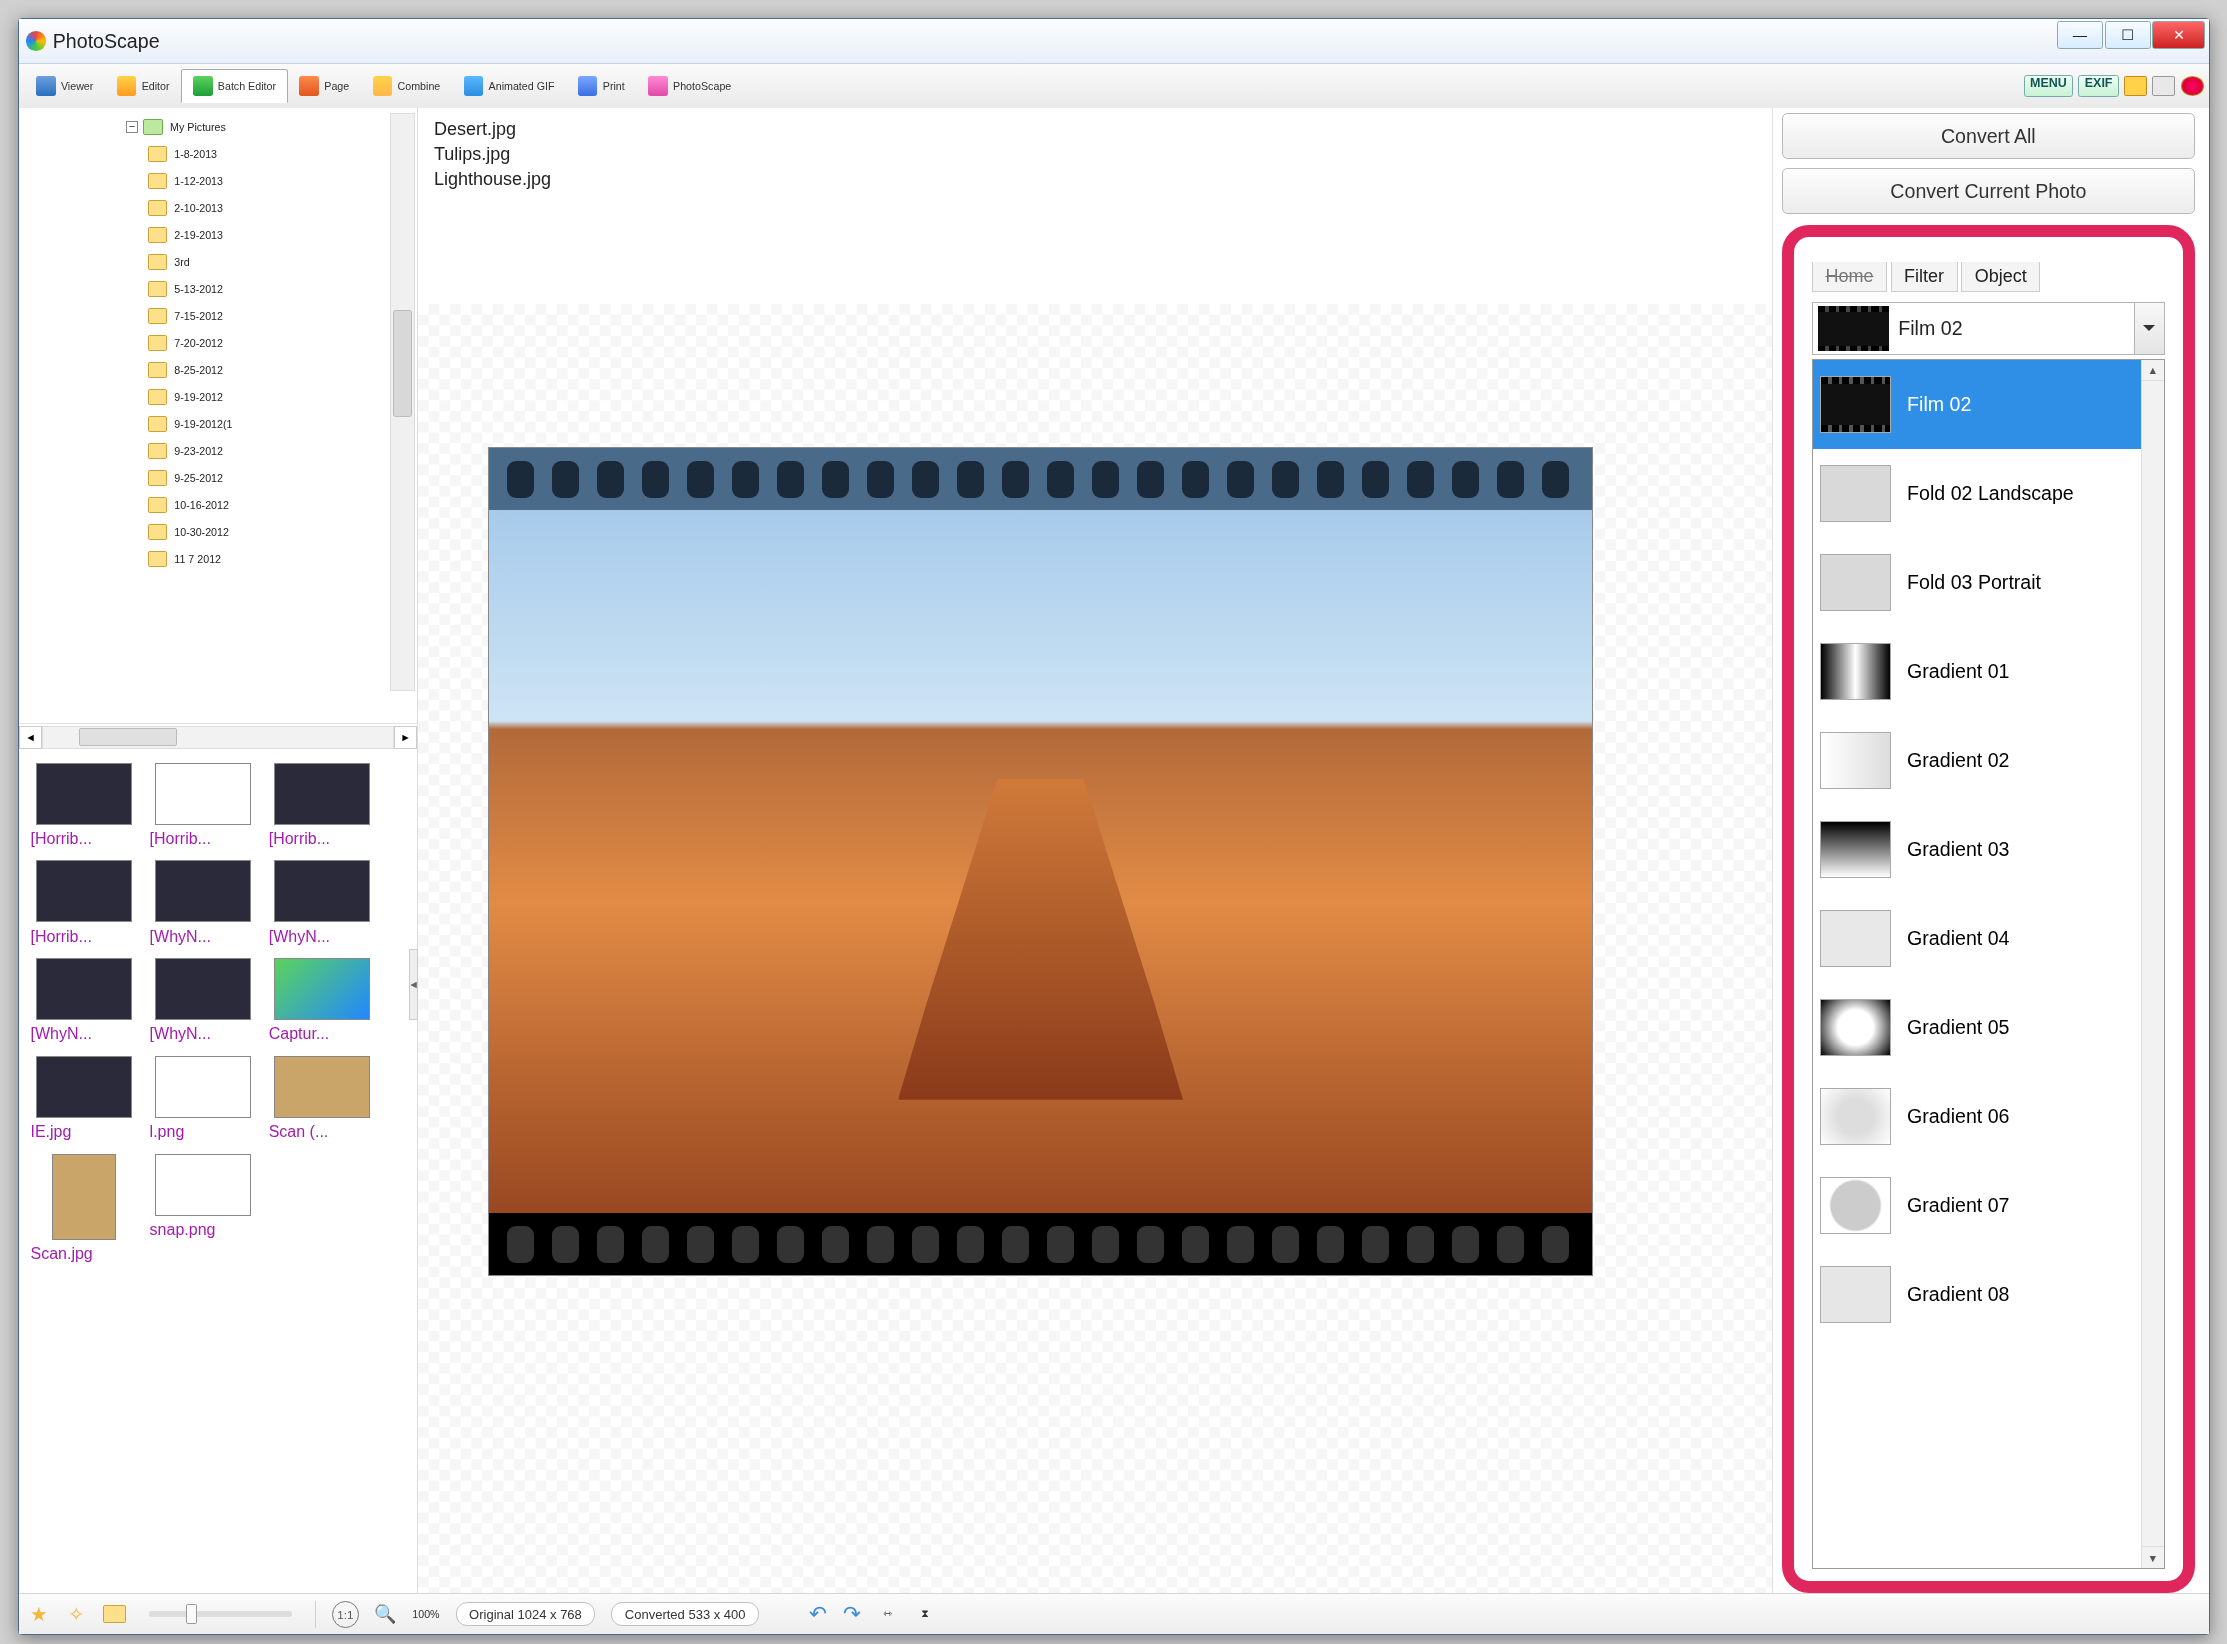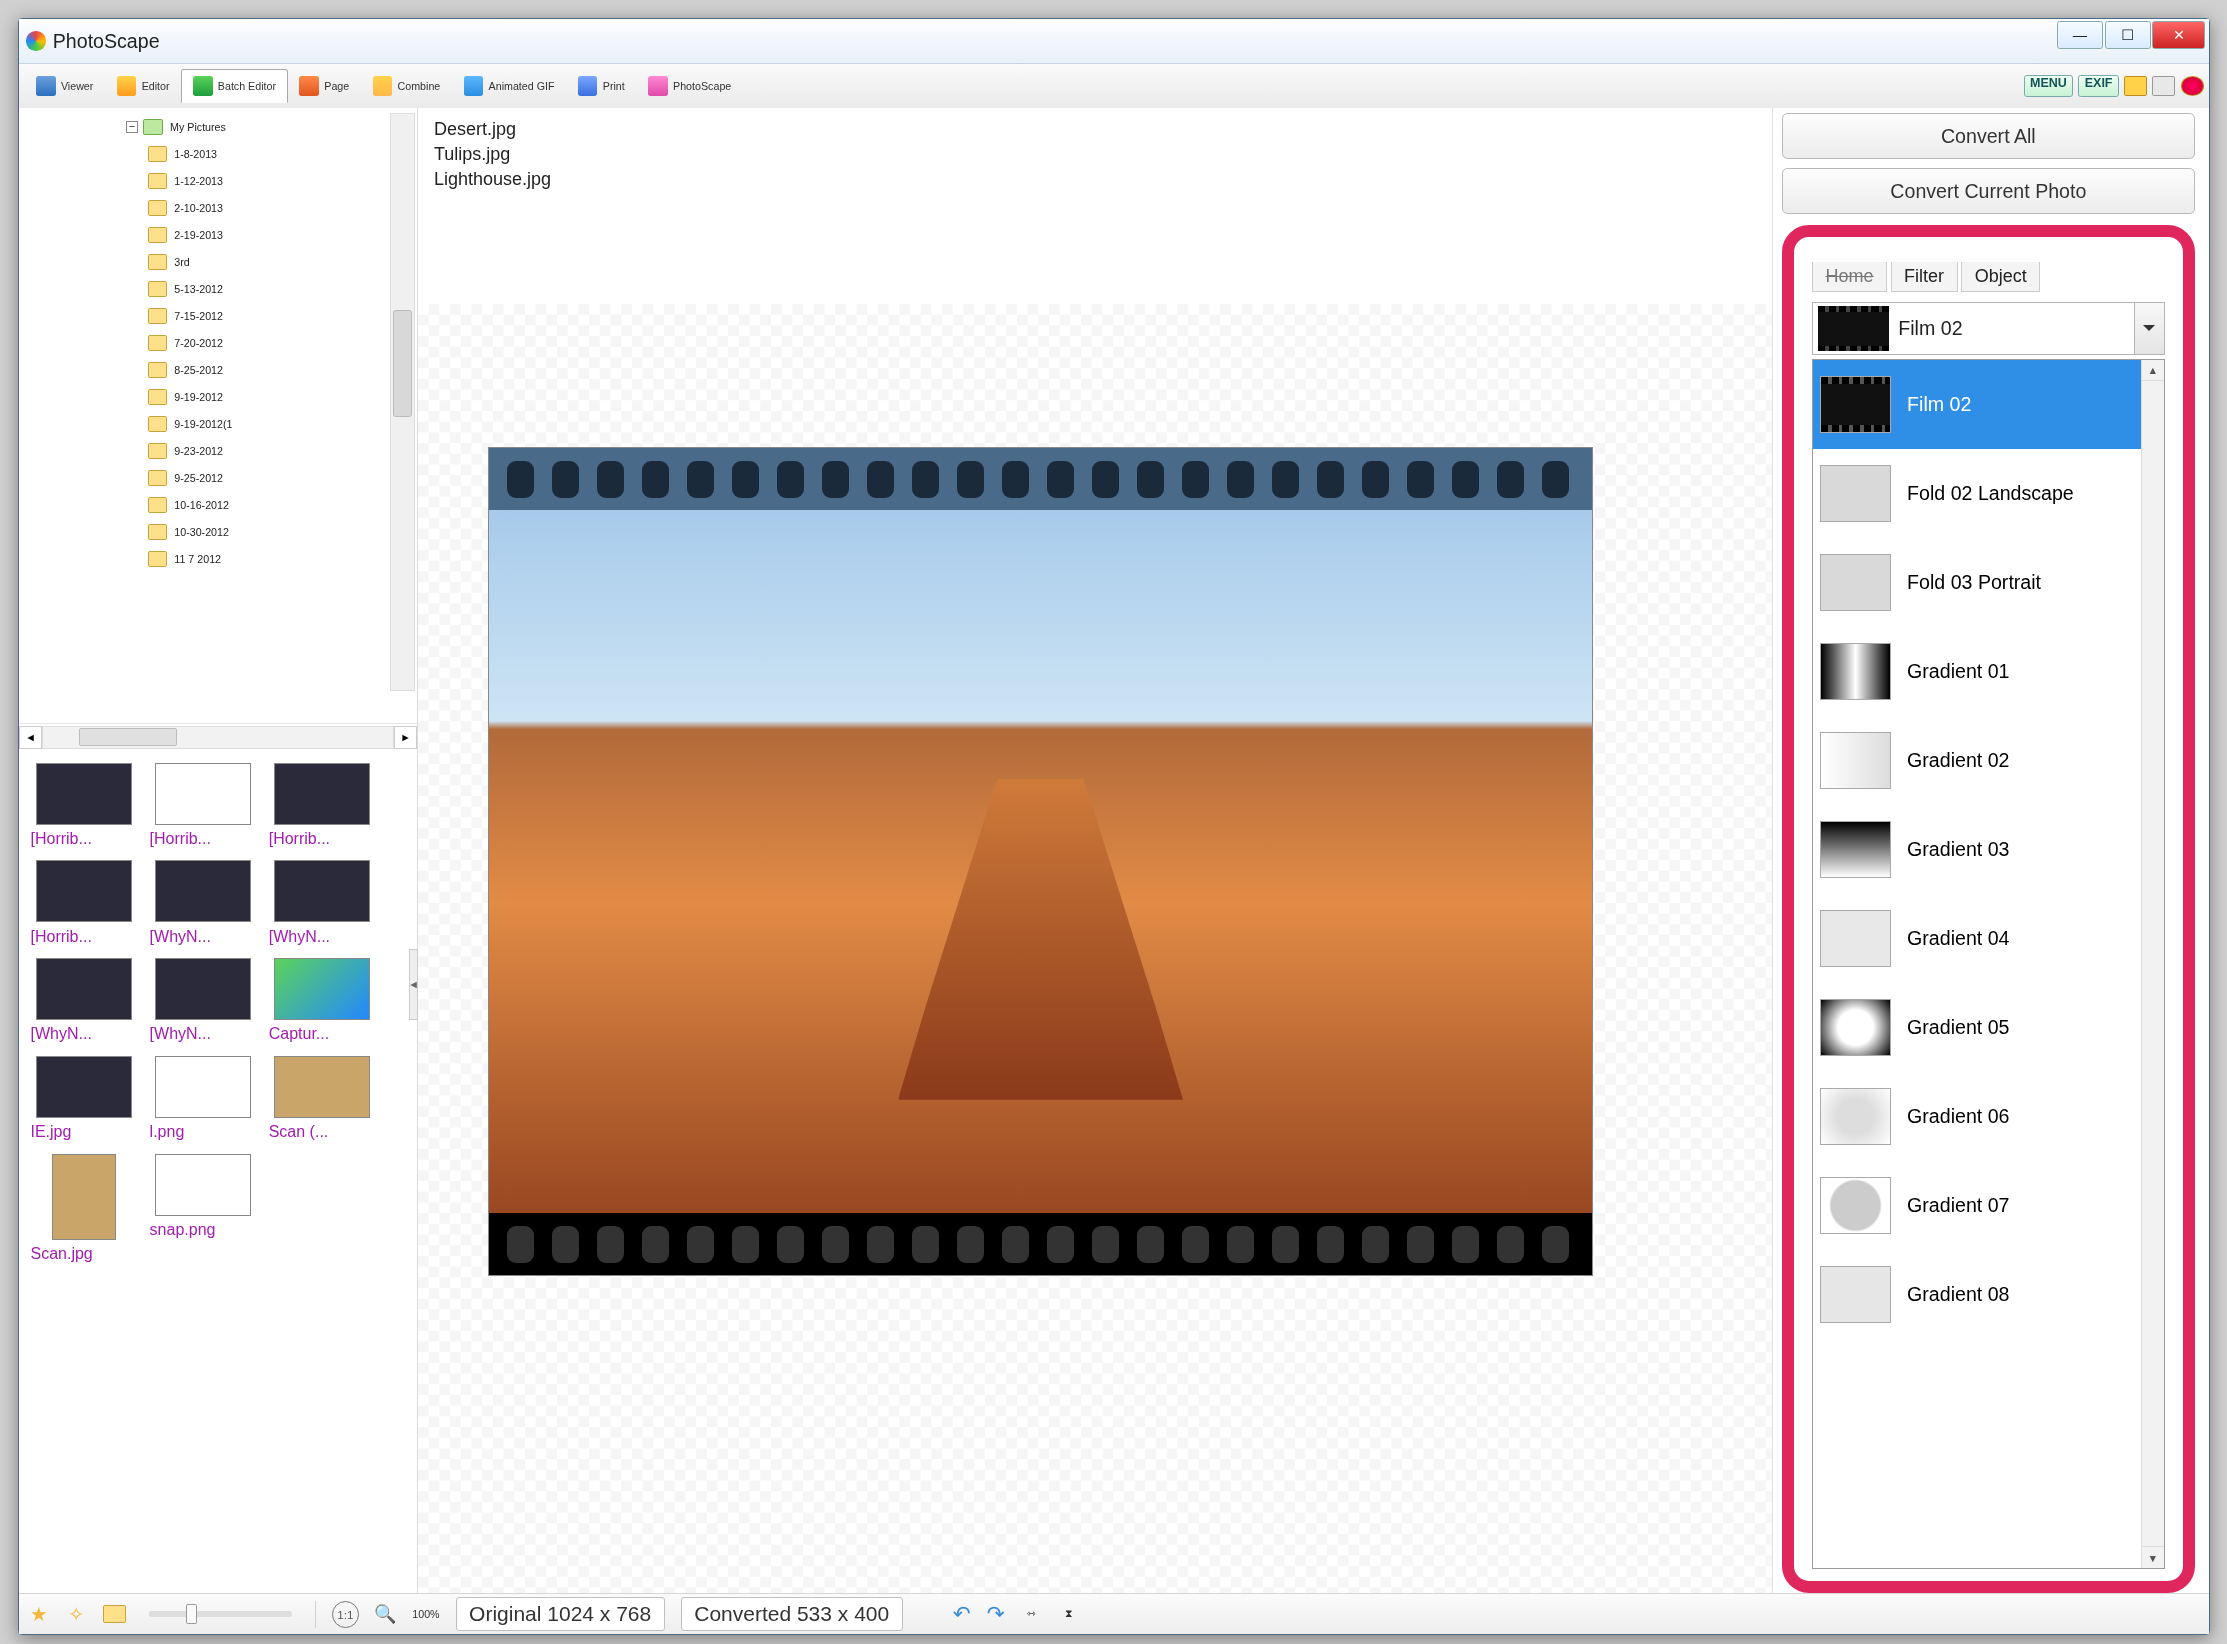--- a/index.html
+++ b/index.html
@@ -163,21 +163,21 @@
   display:flex; align-items:center; padding:0 9px; gap:16px; font-size:18px; color:#333;
 }
 .sb-ico { width:21.4px; height:21.4px; display:inline-flex; align-items:center; justify-content:center; }
 .sb-ico.star { color:#f3b83d; font-size:19.6px; }
 .sb-ico.fold { background:#ffe08a; border:0.9px solid #c9a23c; border-radius:1.8px; width:23px; height:18px;}
 .slider { width:143px; height:5.3px; background:#ddd; border-radius:2.7px; position:relative; margin:0 7.1px;}
 .slider .knob { position:absolute; left:37px; top:-7.1px; width:10.7px; height:19.6px; background:#fafafa; border:0.9px solid #999; border-radius:1.8px;}
 .sep { width:0.9px; height:27px; background:#d0d0d0; }
 .round { width:27px; height:27px; border:1.8px solid #777; border-radius:50%; display:flex; align-items:center; justify-content:center; font-size:11.6px; color:#555; }
 .mag::after{content:"🔍"; font-size:18px;}
-.box { padding:3.6px 12.5px; border:0.9px solid #c0c0c0; background:#fff; border-radius:3px; font-size:21px;}
+.box { padding:3.6px 12.5px; border:0.9px solid #c0c0c0; background:#fff; border-radius:11px; font-size:13px;}
 .undo{color:#3a8bd8;font-size:21.4px;}
 </style>
 </head>
 <body>
 
 <div class="window">
 
   <div class="titlebar">
     <span class="app-icon"></span>
     <span class="title">PhotoScape</span>

